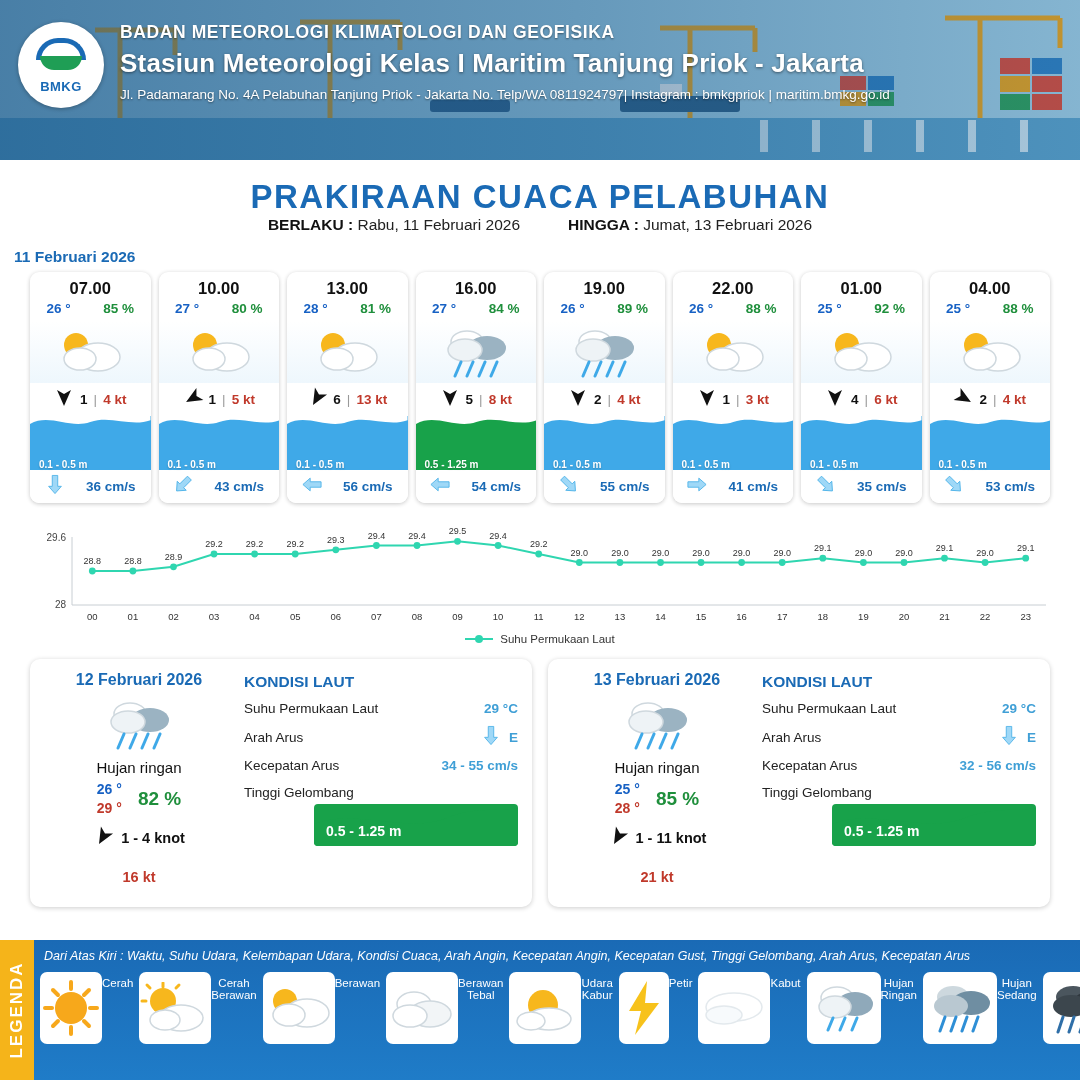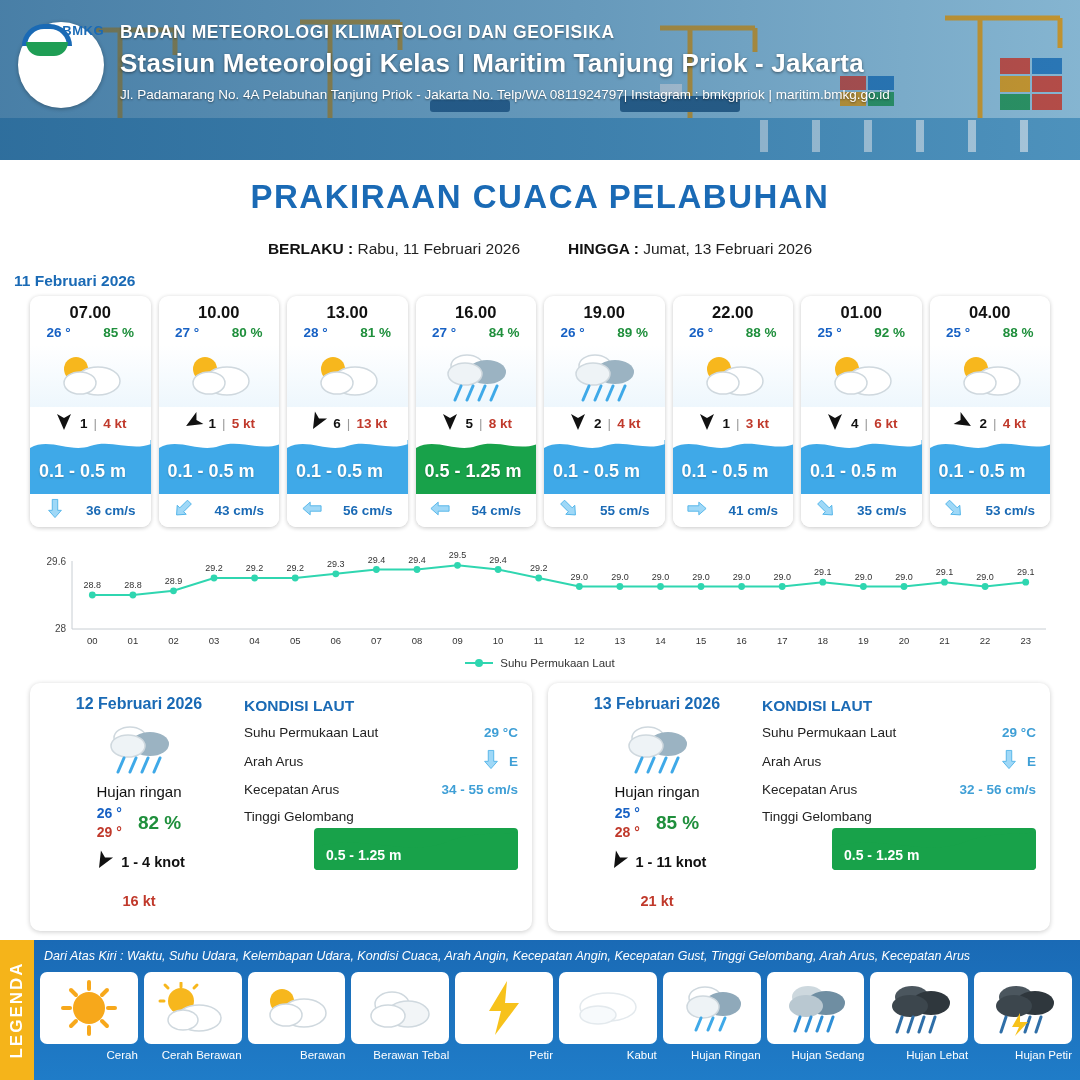--- a/index.html
+++ b/index.html
@@ -23,21 +23,21 @@
     position:absolute; inset:0;
     background: linear-gradient(90deg, rgba(20,80,130,.62) 0%, rgba(20,80,130,.40) 55%, rgba(20,80,130,.18) 100%);
   }
   .hdr-content {
     position:absolute; inset:0;
     display:flex; align-items:flex-start; padding:18px 22px 0 18px;
   }
   .logo {
     width:86px; height:86px; border-radius:50%;
     background:#ffffff;
-    display:flex; flex-direction:row; align-items:flex-start; justify-content:center;
+    display:flex; flex-direction:column; align-items:center; justify-content:center;
     flex:none; margin-top:4px;
     box-shadow:0 1px 4px rgba(0,0,0,.3);
   }
   .logo-mark { width:58px; height:42px; position:relative; }
   .logo-arc {
     position:absolute; left:4px; top:2px; width:50px; height:22px;
     border:5px solid #1a6ab5; border-bottom:none;
     border-radius:26px 26px 0 0;
   }
   .logo-green {
@@ -61,21 +61,21 @@
 
   
   .title-block { text-align:center; padding-top:18px; }
   .main-title {
     font-size:33px; font-weight:bold; color:#1a6ab5; letter-spacing:1.5px;
   }
   .sub-title {
     font-size:23px; font-weight:bold; color:#3f9fd6; margin-top:6px;
   }
   .valid-row {
-    display:flex; justify-content:center; gap:48px; margin-top:24px;
+    display:flex; justify-content:center; gap:48px; margin-top:0;
     font-size:15.5px;
   }
   .valid-label { font-weight:bold; color:#111; }
   .valid-value { color:#222; }
 
   
   .date-label {
     margin:14px 0 6px 14px; font-size:15.5px; font-weight:bold; color:#1a6ab5;
   }
 
@@ -110,22 +110,22 @@
   .card-wind .sep { color:#999; }
   .card-wind .kt { color:#c0392b; font-weight:bold; }
   .wave-zone {
     position:relative; height:54px;
     background:#3fa9e8;
   }
   .wave-zone .wavetop {
     position:absolute; top:-1px; left:0; width:100%; height:16px;
   }
   .wave-label {
-    position:absolute; left:9px; bottom:12px;
-    color:#ffffff; font-size:18px; font-weight:bold;
+    position:absolute; left:9px; bottom:0;
+    color:#ffffff; font-size:10px; font-weight:bold;
     text-shadow:0 1px 2px rgba(0,0,0,.25);
     margin-top:42px;
   }
   .wave-zone.green { background:#18a24a; }
   .card-curr {
     display:flex; align-items:center; justify-content:center; gap:21px;
     font-size:13.5px; color:#1a6ab5; font-weight:bold; padding:7px 0 8px;
     background:#fff;
   }
   .arrow-ic { width:20px; height:15px; flex:none; }
@@ -194,21 +194,21 @@
   }
   .legend-note {
     position:absolute; left:44px; top:9px; right:10px;
     color:#ffffff; font-size:12.5px; font-style:italic;
   }
   .legend-items {
     position:absolute; left:40px; right:8px; top:32px; bottom:0;
     display:flex; gap:6px;
   }
   .li {
-    flex:1; display:flex; flex-direction:column; align-items:flex-end;
+    flex:1; display:flex; flex-direction:row; align-items:flex-start;
   }
   .li-box {
     width:100%; height:72px; background:#ffffff; border-radius:7px;
     display:flex; align-items:center; justify-content:center;
   }
   .li-lbl { color:#ffffff; font-size:11.5px; margin-top:5px; text-align:center; }
 </style>
 </head>
 <body>
 
@@ -854,20 +854,30 @@
           <svg width="72" height="52" viewBox="0 0 72 52">
             <ellipse cx="28" cy="22" rx="17" ry="12" fill="#ffffff" stroke="#cfd8de" stroke-width="1.5"></ellipse>
             <ellipse cx="44" cy="32" rx="21" ry="13" fill="#f2f5f7" stroke="#cfd8de" stroke-width="1.5"></ellipse>
             <ellipse cx="24" cy="34" rx="17" ry="11" fill="#ffffff" stroke="#cfd8de" stroke-width="1.5"></ellipse>
           </svg>
         </div>
   <div class="li-lbl">Berawan Tebal</div>
       </div>
       <div class="li">
         <div class="li-box">
+          <svg width="72" height="54" viewBox="0 0 72 54">
+            <circle cx="34" cy="24" r="15" fill="#f7b71d"></circle>
+            <ellipse cx="40" cy="38" rx="22" ry="11" fill="#ffffff" stroke="#cfd8de" stroke-width="1.5"></ellipse>
+            <ellipse cx="22" cy="40" rx="14" ry="9" fill="#ffffff" stroke="#cfd8de" stroke-width="1.5"></ellipse>
+          </svg>
+        </div>
+  <div class="li-lbl">Udara Kabur</div>
+      </div>
+      <div class="li">
+        <div class="li-box">
           <svg width="50" height="58" viewBox="0 0 50 58">
             <polygon points="28,2 10,32 22,32 16,56 40,24 26,24" fill="#f7c21b"></polygon>
           </svg>
         </div>
   <div class="li-lbl">Petir</div>
       </div>
       <div class="li">
         <div class="li-box">
           <svg width="72" height="50" viewBox="0 0 72 50">
             <ellipse cx="36" cy="24" rx="28" ry="14" fill="#ffffff" stroke="#e3e9ed" stroke-width="1.5"></ellipse>

